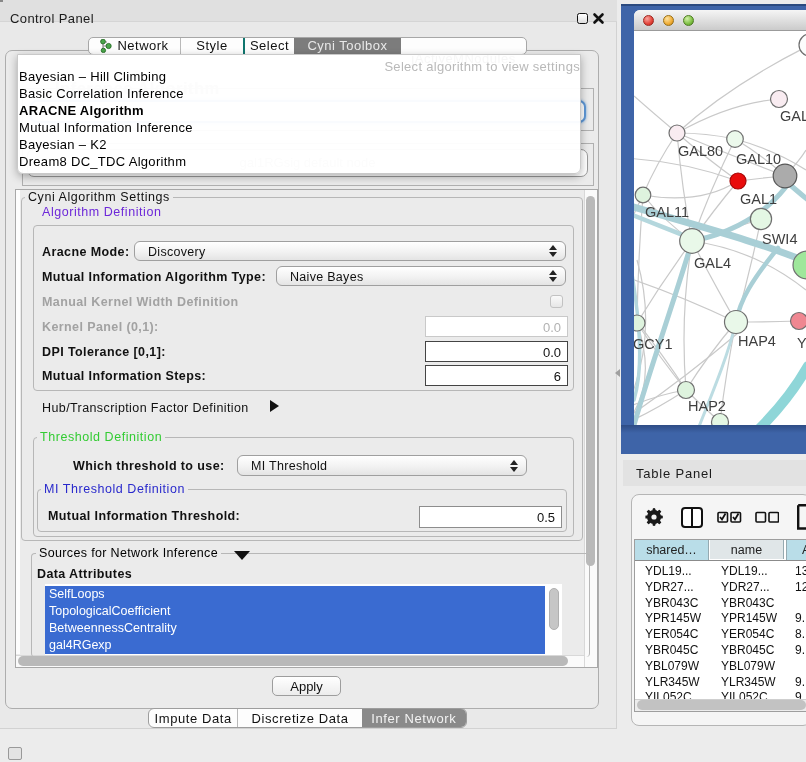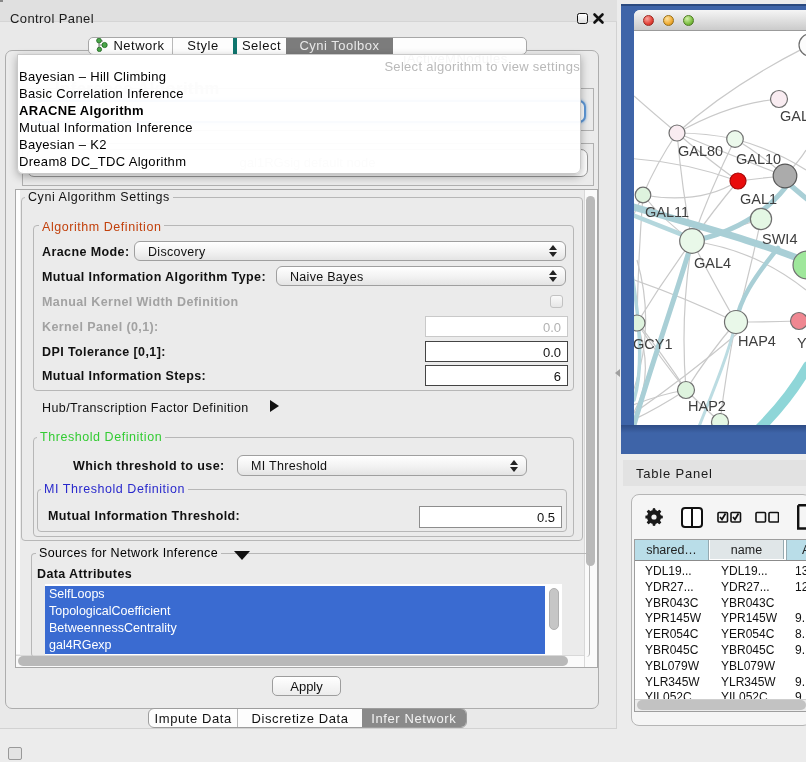--- a/index.html
+++ b/index.html
@@ -31,49 +31,49 @@
 <svg class="abs" style="left:592px; top:12px;" width="13" height="13" viewBox="0 0 13 13">
     <path d="M2.5 2.5 L10.5 10.5 M10.5 2.5 L2.5 10.5" stroke="#111" stroke-width="2.6" stroke-linecap="round"></path>
   </svg>
 
 <div class="abs" style="left:5px; top:50px; width:594px; height:659px; background:#ebebeb; border:1px solid #adadad; border-radius:7px;"></div>
 
 <div class="abs" style="left:22px; top:88px; width:572px; height:43px; border:1px solid #b0b0b0;"></div>
 <div class="abs" style="left:30px; top:100px; width:556px; height:23px; border-radius:7px; background:#fff; border:2.5px solid #5e97d6; box-shadow:0 0 3px #74a9e0;"></div>
 
 <div class="abs" id="tabrow" style="left:88px; top:37px; width:439px; height:17.5px; background:#fdfdfd; border:1px solid #a7a7a7; border-radius:5px; display:flex; font-size:13px; letter-spacing:0.5px; color:#111;">
-  <div style="width:84px; display:flex; align-items:flex-start; justify-content:center; border-right:1px solid #b9b9b9;">
+  <div style="width:92px; display:flex; align-items:center; justify-content:center; border-right:1px solid #b9b9b9;">
     <svg width="13" height="14" viewBox="0 0 13 14" style="margin-right:4px;">
       <path d="M3 3 L3 11 M3 7 L8 7 M3 3 L7 3" stroke="#8a8a8a" stroke-width="1.2" fill="none"></path>
       <circle cx="3" cy="2.6" r="2.4" fill="#4aa64a" stroke="#1e641e" stroke-width="0.8"></circle>
       <circle cx="8.6" cy="7" r="2.6" fill="#4aa64a" stroke="#1e641e" stroke-width="0.8"></circle>
       <circle cx="3.4" cy="11.4" r="2.2" fill="#4aa64a" stroke="#1e641e" stroke-width="0.8"></circle>
     </svg>
     <span>Network</span>
   </div>
-  <div style="width:64px; display:flex; align-items:center; justify-content:center; border-right:4px solid #0f766e;">Style</div>
+  <div style="width:64px; display:flex; align-items:center; justify-content:center; border-right:2px solid #0f766e;">Style</div>
   <div style="width:49px; display:flex; align-items:center; justify-content:center;">Select</div>
   <div style="width:107px; display:flex; align-items:center; justify-content:center; background:#7c7c7c; color:#e9e9e9;">Cyni Toolbox</div>
   <div style="width:125px; display:flex; align-items:center; justify-content:center; border-radius:0 5px 5px 0;margin-top:20px;">jActiveMNodules</div>
 </div>
 
 <div class="abs" style="left:15px; top:189px; width:583px; height:479px; border:1px solid #a8a8a8; background:#ebebeb;"></div>
 <div class="abs" style="left:16px; top:190px; width:4px; height:464px; background:#fdfdfd;"></div>
 
 <div class="abs" style="left:584px; top:190px; width:13px; height:477px; background:#fafafa; border-left:1px solid #d8d8d8;"></div>
 <div class="abs" style="left:586px; top:196px; width:9px; height:370px; background:#b9b9b9; border-radius:5px;"></div>
 
 <div class="abs" style="left:16px; top:655px; width:568px; height:12px; background:#fafafa; border-top:1px solid #d8d8d8;"></div>
 <div class="abs" style="left:18px; top:656px; width:550px; height:10px; background:#b9b9b9; border-radius:5px;"></div>
 
 <div class="grp" style="left:21px; top:197px; width:562px; height:344px;"></div>
 <div class="grptitle" style="left:25px; top:190px; color:#111;">Cyni Algorithm Settings</div>
 
 <div class="grp" style="left:33px; top:225px; width:541px; height:166px;"></div>
-<div class="grptitle" style="left:39px; top:220px; color:#c2410c;">Algorithm Definition</div>
+<div class="grptitle" style="left:39px; top:205px; color:#6d28d9;">Algorithm Definition</div>
 
 <div class="lbl bold" style="left:42px; top:245px;">Aracne Mode:</div>
 <div class="combo" style="left:134px; top:241px; width:432px; height:20px;">
   <span class="ctext">Discovery</span>
   <div class="stepper" style="right:7px; top:3px;">
       <div class="up"></div>
       <div class="dn"></div>
     </div>
 </div>
 

